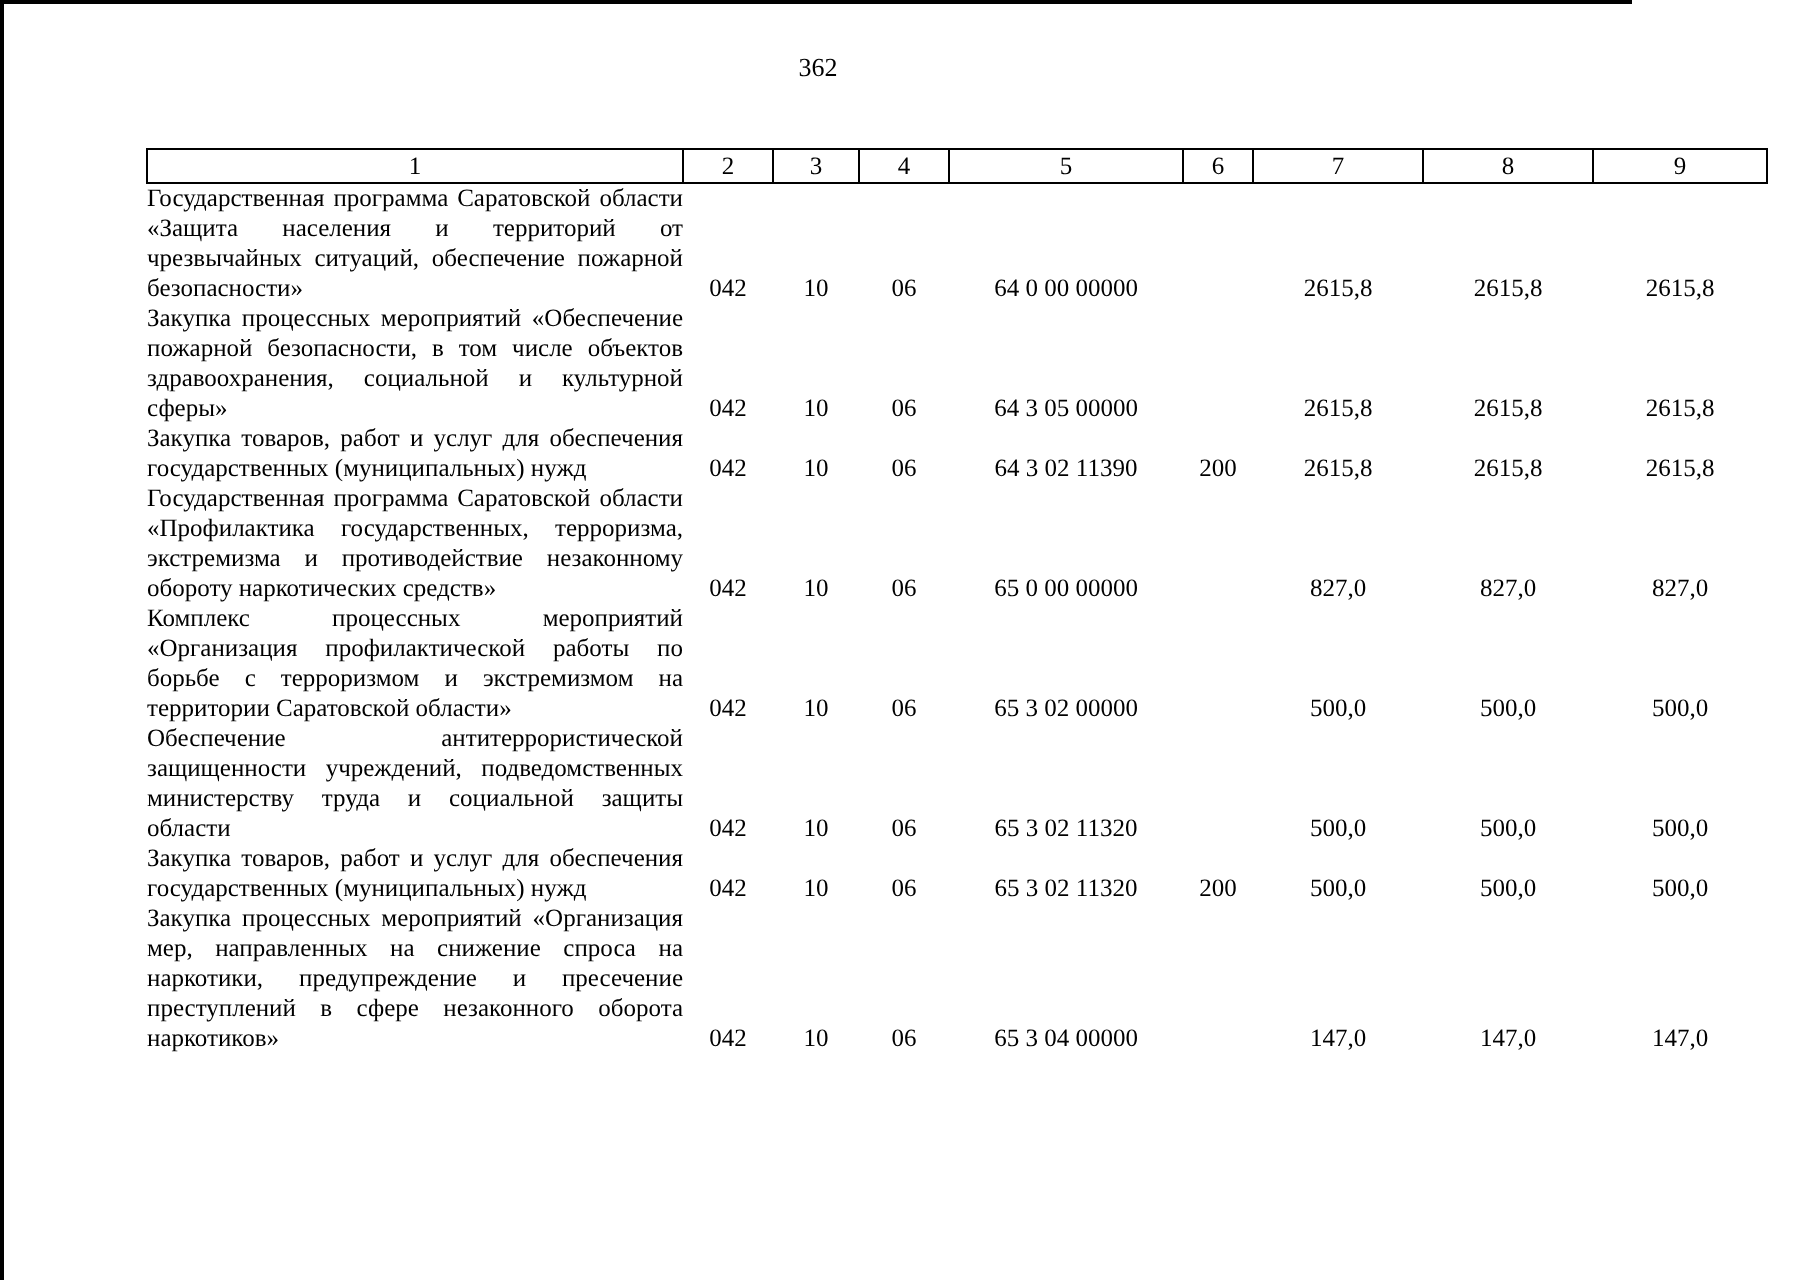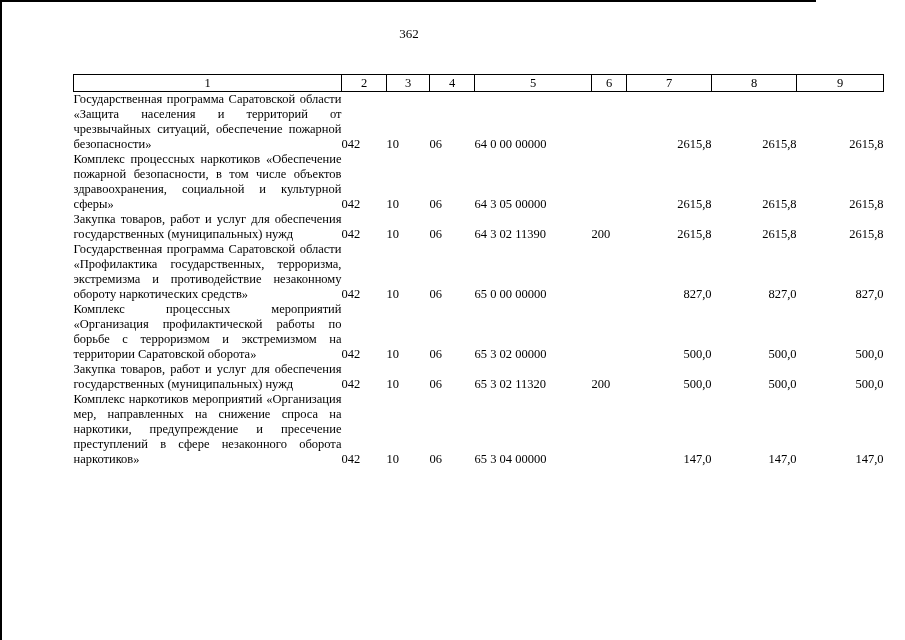--- a/index.html
+++ b/index.html
@@ -51,25 +51,25 @@
     line-height: 15px;
     padding: 0;
     font-size: 12.5px;
   }
   td.name-cell {
     text-align: justify;
     padding-left: 11px;
     padding-right: 3px;
   }
   td.code-cell {
-    text-align: left;
+    text-align: center;
     white-space: nowrap;
   }
   td.amount-cell {
-    text-align: right;
+    text-align: center;
     padding-right: 12px;
     white-space: nowrap;
   }
 </style>
 </head>
 <body>
 
 <div class="page">
   <div class="page-number">362</div>
 
@@ -104,21 +104,21 @@
         <td class="code-cell">042</td>
         <td class="code-cell">10</td>
         <td class="code-cell">06</td>
         <td class="code-cell">64 0 00 00000</td>
         <td class="code-cell"></td>
         <td class="amount-cell">2615,8</td>
         <td class="amount-cell">2615,8</td>
         <td class="amount-cell">2615,8</td>
       </tr>
       <tr>
-        <td class="name-cell">Комплекс процессных наркотиков «Обеспечение пожарной безопасности, в том числе объектов здравоохранения, социальной и культурной сферы»</td>
+        <td class="name-cell">Закупка процессных мероприятий «Обеспечение пожарной безопасности, в том числе объектов здравоохранения, социальной и культурной сферы»</td>
         <td class="code-cell">042</td>
         <td class="code-cell">10</td>
         <td class="code-cell">06</td>
         <td class="code-cell">64 3 05 00000</td>
         <td class="code-cell"></td>
         <td class="amount-cell">2615,8</td>
         <td class="amount-cell">2615,8</td>
         <td class="amount-cell">2615,8</td>
       </tr>
       <tr>
@@ -137,43 +137,54 @@
         <td class="code-cell">042</td>
         <td class="code-cell">10</td>
         <td class="code-cell">06</td>
         <td class="code-cell">65 0 00 00000</td>
         <td class="code-cell"></td>
         <td class="amount-cell">827,0</td>
         <td class="amount-cell">827,0</td>
         <td class="amount-cell">827,0</td>
       </tr>
       <tr>
-        <td class="name-cell">Комплекс процессных мероприятий «Организация профилактической работы по борьбе с терроризмом и экстремизмом на территории Саратовской оборота»</td>
+        <td class="name-cell">Комплекс процессных мероприятий «Организация профилактической работы по борьбе с терроризмом и экстремизмом на территории Саратовской области»</td>
         <td class="code-cell">042</td>
         <td class="code-cell">10</td>
         <td class="code-cell">06</td>
         <td class="code-cell">65 3 02 00000</td>
+        <td class="code-cell"></td>
+        <td class="amount-cell">500,0</td>
+        <td class="amount-cell">500,0</td>
+        <td class="amount-cell">500,0</td>
+      </tr>
+      <tr>
+        <td class="name-cell">Обеспечение антитеррористической защищенности учреждений, подведомственных министерству труда и социальной защиты области</td>
+        <td class="code-cell">042</td>
+        <td class="code-cell">10</td>
+        <td class="code-cell">06</td>
+        <td class="code-cell">65 3 02 11320</td>
         <td class="code-cell"></td>
         <td class="amount-cell">500,0</td>
         <td class="amount-cell">500,0</td>
         <td class="amount-cell">500,0</td>
       </tr>
       <tr>
         <td class="name-cell">Закупка товаров, работ и услуг для обеспечения государственных (муниципальных) нужд</td>
         <td class="code-cell">042</td>
         <td class="code-cell">10</td>
         <td class="code-cell">06</td>
         <td class="code-cell">65 3 02 11320</td>
         <td class="code-cell">200</td>
         <td class="amount-cell">500,0</td>
         <td class="amount-cell">500,0</td>
         <td class="amount-cell">500,0</td>
       </tr>
       <tr>
-        <td class="name-cell">Комплекс наркотиков мероприятий «Организация мер, направленных на снижение спроса на наркотики, предупреждение и пресечение преступлений в сфере незаконного оборота наркотиков»</td>
+        <td class="name-cell">Закупка процессных мероприятий «Организация мер, направленных на снижение спроса на наркотики, предупреждение и пресечение преступлений в сфере незаконного оборота наркотиков»</td>
         <td class="code-cell">042</td>
         <td class="code-cell">10</td>
         <td class="code-cell">06</td>
         <td class="code-cell">65 3 04 00000</td>
         <td class="code-cell"></td>
         <td class="amount-cell">147,0</td>
         <td class="amount-cell">147,0</td>
         <td class="amount-cell">147,0</td>
       </tr>
     </tbody>

